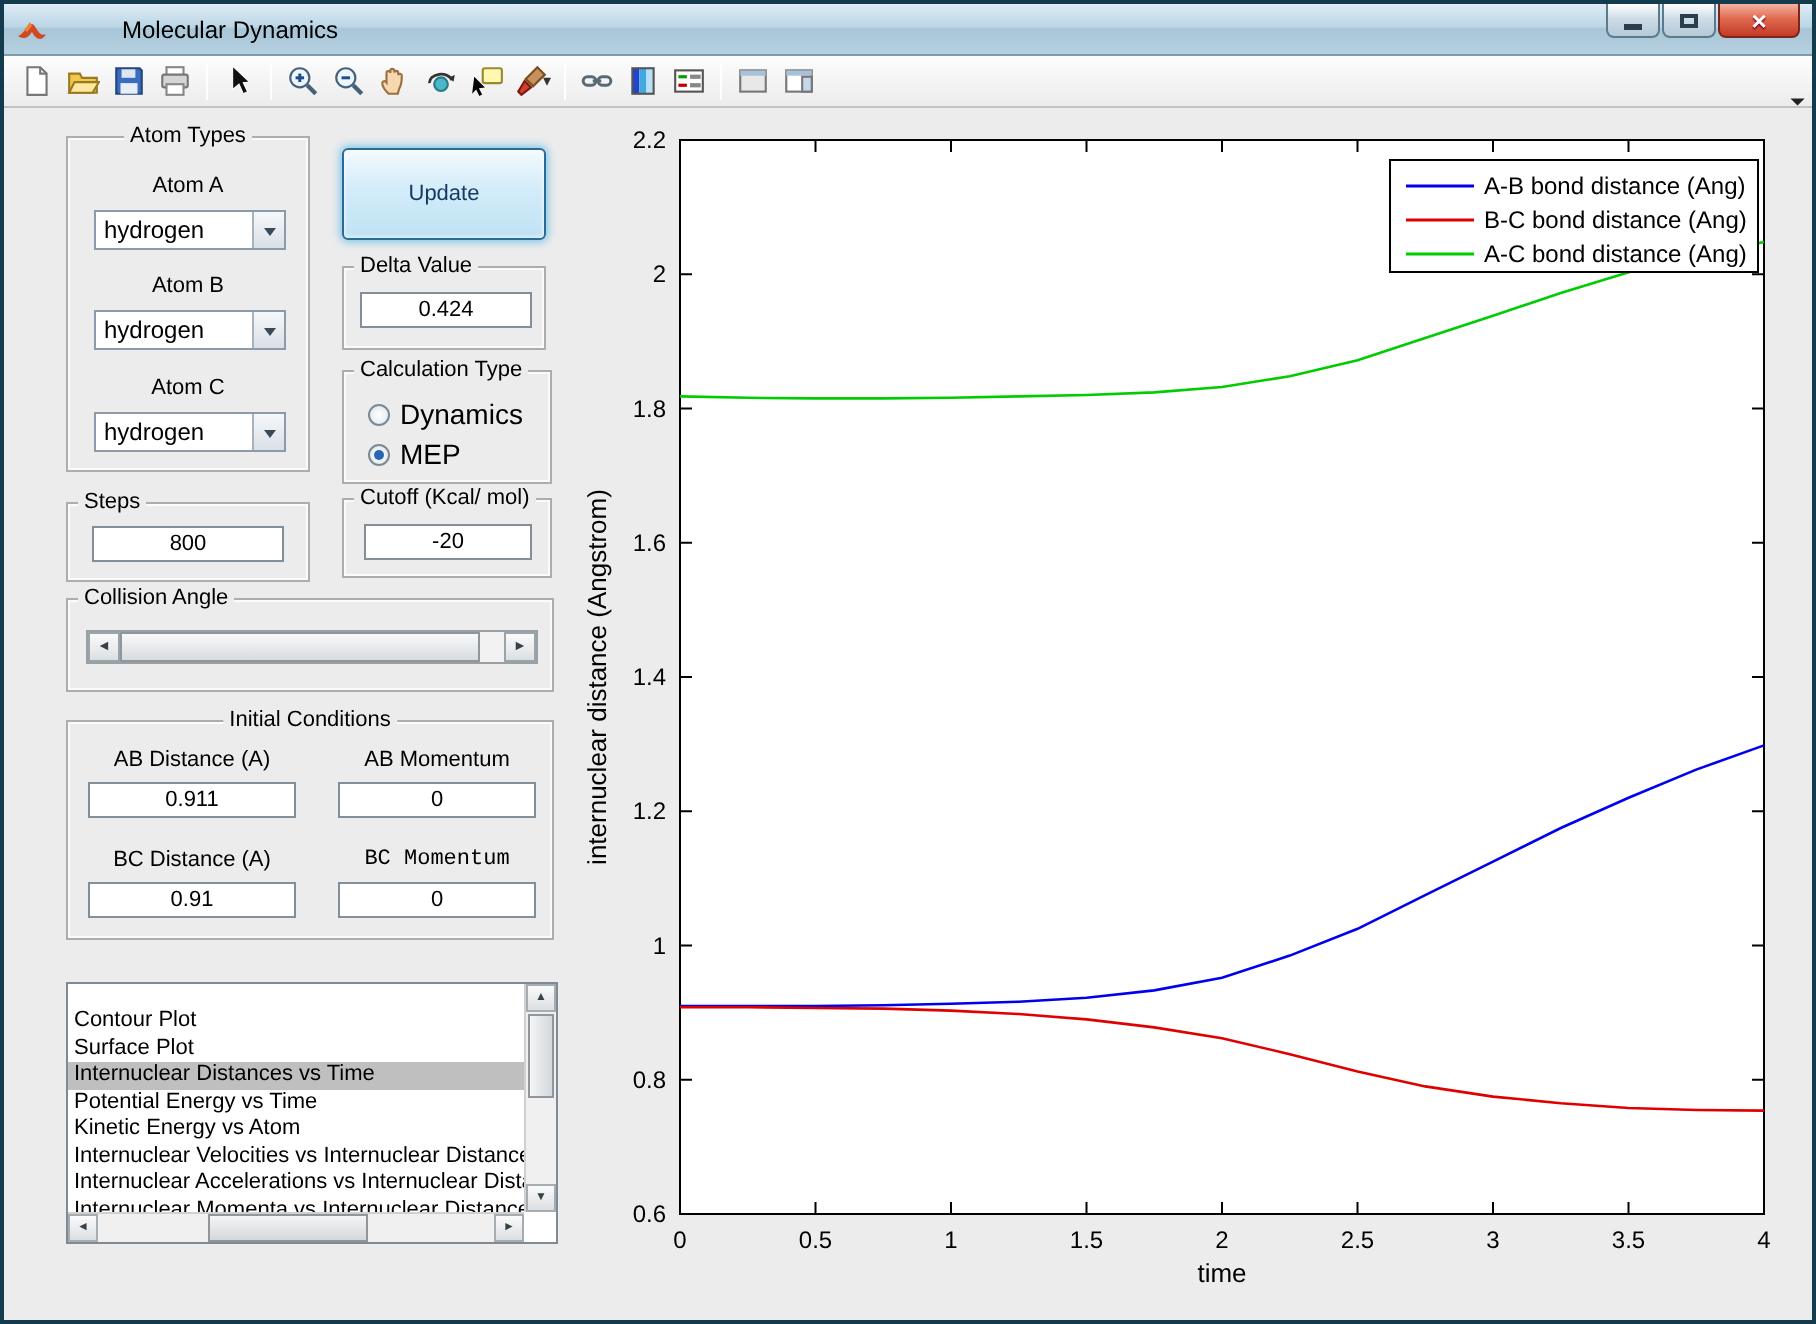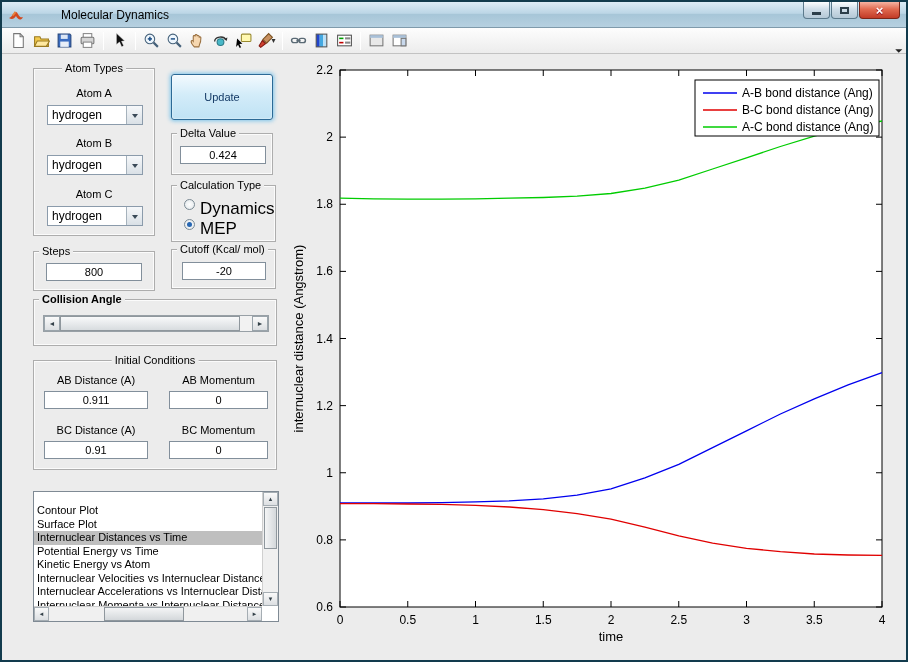--- a/index.html
+++ b/index.html
@@ -50,21 +50,21 @@
   .combo .btn { width:16px; background:linear-gradient(#f6f8fa,#d9e0e6); border-left:1px solid #a6b2bc; display:flex; align-items:center; justify-content:center; }
   .combo .car { width:0; height:0; border:3.5px solid transparent; border-top:4px solid #3a4a58; margin-top:4px; }
 
   .edit { position:absolute; height:18px; background:#fff; border:1px solid #828f9b; font-family:"Liberation Sans",sans-serif; font-size:11px; text-align:center; color:#000; }
 
   .update-btn { position:absolute; left:169px; top:20px; width:102px; height:46px;
     background:linear-gradient(#f3fafe,#d3ecf9 45%,#bfe2f4); border:1px solid #2c6a96; border-radius:3px;
     box-shadow:0 0 4px 1px #7cc4ea, inset 0 0 2px #fff; font-size:11px; color:#143a66; cursor:default;
     font-family:"Liberation Sans",sans-serif; }
 
-  .radio-row { position:absolute; display:flex; align-items:flex-start; font-size:17px; }
+  .radio-row { position:absolute; display:flex; align-items:center; font-size:14px; }
   .rb { width:11px; height:11px; border-radius:50%; border:1px solid #7b8a94; background:radial-gradient(#ffffff,#dfe5e8); margin-right:5px; position:relative; }
   .rb.sel::after { content:""; position:absolute; left:2px; top:2px; width:5px; height:5px; border-radius:50%; background:#2867b2; }
 
   
   .slider { position:absolute; height:17px; border:1px solid #98a0a6; background:#f2f2f2; display:flex; }
   .sl-btn { width:16px; height:100%; background:linear-gradient(#fafafa,#dcdfe2); border:1px solid #9aa4ab; display:flex; align-items:center; justify-content:center; font-size:7px; color:#35424a; }
   .sl-thumb { width:180px; height:100%; background:linear-gradient(#f8f9fa,#d8dcdf); border:1px solid #8f979d; margin-left:0; }
   .sl-track-gap { flex:1; }
 
   .listbox { position:absolute; left:31px; top:437px; width:246px; height:131px; background:#fff; border:1px solid #7f8a94; }
@@ -337,38 +337,38 @@
     <div class="gbox" style="left:31px; top:197px; width:122px; height:40px;">
       <span class="gtitle left">Steps</span>
       <input class="edit" style="left: 12px; top: 11px; width: 96px;" value="800">
     </div>
 
     <div class="gbox" style="left:169px; top:195px; width:105px; height:40px;">
       <span class="gtitle left">Cutoff (Kcal/ mol)</span>
       <input class="edit" style="left: 10px; top: 12px; width: 84px;" value="-20">
     </div>
 
-    <div class="gbox" style="left:31px; top:245px; width:244px; height:47px;font-weight:bold;">
+    <div class="gbox" style="left:31px; top:245px; width:244px; height:47px;">
       <span class="gtitle left">Collision Angle</span>
       <div class="slider" style="left:9px; top:15px; width:226px;">
         <div class="sl-btn">◄</div>
         <div class="sl-thumb"></div>
         <div class="sl-track-gap"></div>
         <div class="sl-btn">►</div>
       </div>
     </div>
 
     <div class="gbox" style="left:31px; top:306px; width:244px; height:110px;">
       <span class="gtitle center">Initial Conditions</span>
       <span class="lbl" style="left:10px; width:104px; top:13px;">AB Distance (A)</span>
       <span class="lbl" style="left:135px; width:99px; top:13px;">AB Momentum</span>
       <input class="edit" style="left: 10px; top: 30px; width: 104px;" value="0.911">
       <input class="edit" style="left: 135px; top: 30px; width: 99px;" value="0">
       <span class="lbl" style="left:10px; width:104px; top:63px;">BC Distance (A)</span>
-      <span class="lbl" style="left:135px; width:99px; top:63px;">BC Momentum</span>
+      <span class="lbl" style="left:135px; width:99px; top:63px;font-family:Liberation Mono, monospace;">BC Momentum</span>
       <input class="edit" style="left: 10px; top: 80px; width: 104px;" value="0.91">
       <input class="edit" style="left: 135px; top: 80px; width: 99px;" value="0">
     </div>
 
     <div class="listbox">
       <div class="lb-view" id="listbox-items">
           <div class="lb-item">Contour Plot</div>
           <div class="lb-item">Surface Plot</div>
           <div class="lb-item selected">Internuclear Distances vs Time</div>
           <div class="lb-item">Potential Energy vs Time</div>

